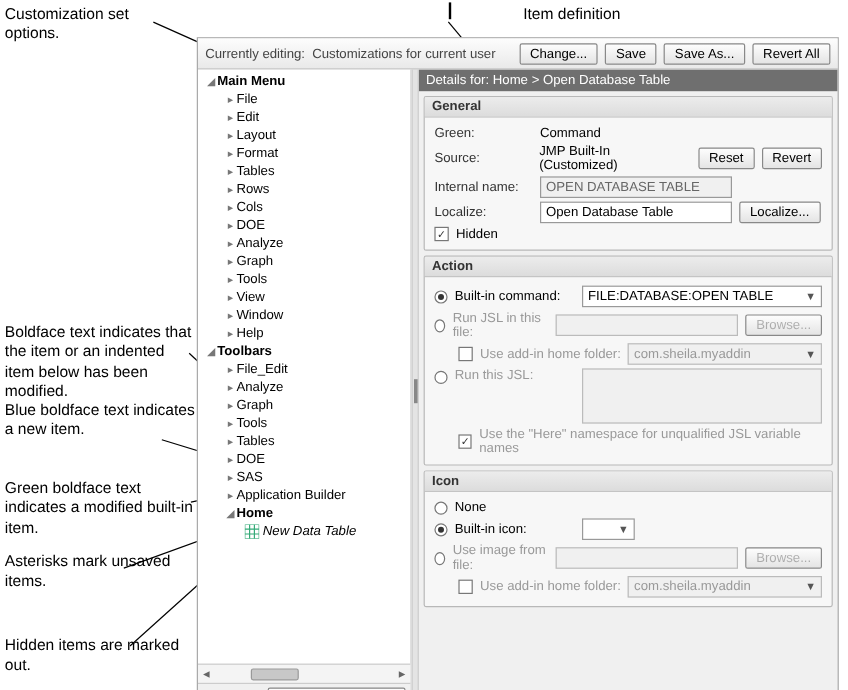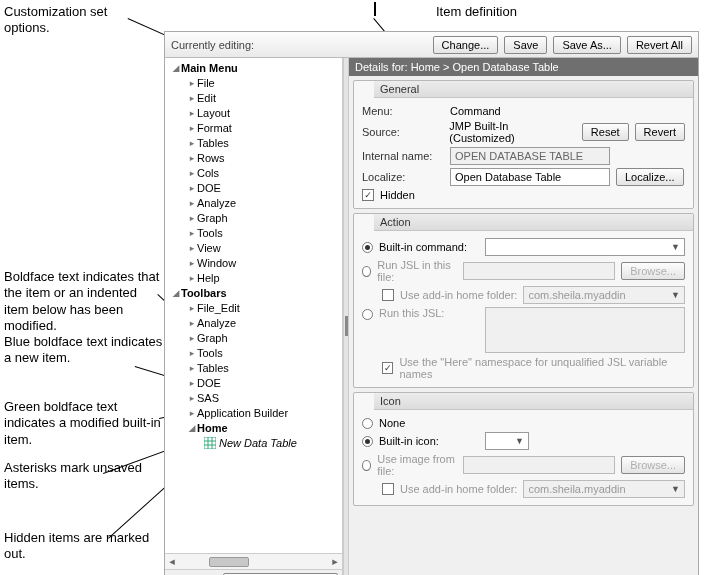--- a/index.html
+++ b/index.html
@@ -23,21 +23,21 @@
   .scroll-h { height: 16px; background: #f4f4f4; border-top: 1px solid #ccc; display:flex; align-items:center; }
   .scroll-h .thumb { width: 40px; height: 10px; background: #c8c8c8; border:1px solid #999; border-radius:2px; margin-left: 30px; }
   .scroll-h .ar { width: 14px; text-align:center; color:#666; }
   .clear-bar { padding: 3px 4px; background: #f0f0f0; border-top: 1px solid #ccc; text-align: right; }
   .splitter { width: 6px; background: #e4e4e4; border-left:1px solid #ccc; border-right:1px solid #ccc; display:flex; align-items:center; justify-content:center; }
   .splitter .grip { width:3px; height:20px; background:#888; }
   .detail-pane { flex: 1; display:flex; flex-direction:column; overflow:hidden; }
   .detail-head { background: #6f6f6f; color: #fff; padding: 3px 6px; font-size: 11px; }
   .detail-body { flex:1; overflow:auto; padding: 4px; }
   .group { border: 1px solid #b8b8b8; border-radius: 2px; margin-bottom: 4px; background: #f7f7f7; }
-  .group-h { background: linear-gradient(#ececec,#dcdcdc); padding: 2px 6px; font-weight: normal; color:#333; border-bottom:1px solid #c4c4c4;margin-left:20px; }
+  .group-h { background: linear-gradient(#ececec,#dcdcdc); padding: 2px 6px; font-weight: bold; color:#333; border-bottom:1px solid #c4c4c4; }
   .group-b { padding: 4px 8px; }
   .frow { display:flex; align-items:center; margin: 3px 0; gap: 6px; }
   .frow .flab { width: 82px; color:#333; }
   .inp { border: 1px solid #999; background: #fff; padding: 2px 4px; height: 18px; }
   .inp.ro { background: #f0f0f0; color: #666; }
   .sel-box { border:1px solid #999; background:#fff; height:18px; display:flex; align-items:center; padding: 0 4px; position:relative; }
   .sel-box .dd { margin-left:auto; color:#555; font-size:9px; }
   .chk { width:12px; height:12px; border:1px solid #777; background:#fff; display:inline-flex; align-items:center; justify-content:center; font-size:9px; color:#333; }
   .chk.ck::after { content:"✓"; }
   .rad { width:11px; height:11px; border:1px solid #777; border-radius:50%; background:#fff; display:inline-flex; align-items:center; justify-content:center; }
@@ -63,20 +63,21 @@
 <div class="line" style="left:374px; top:18px; width:64px; transform:rotate(50deg);"></div>
 <div class="line" style="left:158px; top:294px; width:62px; transform:rotate(43deg);"></div>
 <div class="line" style="left:135px; top:366px; width:98px; transform:rotate(17deg);"></div>
 <div class="line" style="left:159px; top:418px; width:75px; transform:rotate(-12deg);"></div>
 <div class="line" style="left:103px; top:473px; width:145px; transform:rotate(-20deg);"></div>
 <div class="line" style="left:108px; top:538px; width:155px; transform:rotate(-42deg);"></div>
 
 <div class="app">
   <div class="toolbar">
     <span class="lbl">Currently editing:</span>
+    <span class="lbl">Customizations for current user</span>
     <span class="spacer"></span>
     <button class="btn">Change...</button>
     <button class="btn">Save</button>
     <button class="btn">Save As...</button>
     <button class="btn">Revert All</button>
   </div>
   <div class="body">
 
     <div class="tree-pane">
       <div class="tree">
@@ -214,21 +215,21 @@
       </div>
 
     <div class="detail-pane">
       <div class="detail-head">Details for:  Home &gt; Open Database Table</div>
       <div class="detail-body">
 
         <div class="group">
           <div class="group-h">General</div>
           <div class="group-b">
             <div class="frow">
-              <span class="flab">Menu:</span>
+              <span class="flab">Green:</span>
               <span>Command</span>
             </div>
             <div class="frow">
               <span class="flab">Source:</span>
               <span>JMP Built-In (Customized)</span>
               <button class="btn">Reset</button>
               <button class="btn">Revert</button>
             </div>
             <div class="frow">
               <span class="flab">Internal name:</span>
@@ -246,20 +247,21 @@
           </div>
         </div>
 
         <div class="group">
           <div class="group-h">Action</div>
           <div class="group-b">
             <div class="frow">
               <span class="rad on"></span>
               <span style="width:100px;">Built-in command:</span>
               <div class="sel-box" style="flex:1;">
+                <span>FILE:DATABASE:OPEN TABLE</span>
                 <span class="dd">▼</span>
               </div>
             </div>
             <div class="frow dis">
               <span class="rad"></span>
               <span style="width:100px;">Run JSL in this file:</span>
               <input class="inp" style="flex: 1 1 0%;">
               <button class="btn" disabled="">Browse...</button>
             </div>
             <div class="frow dis" style="padding-left:20px;">

